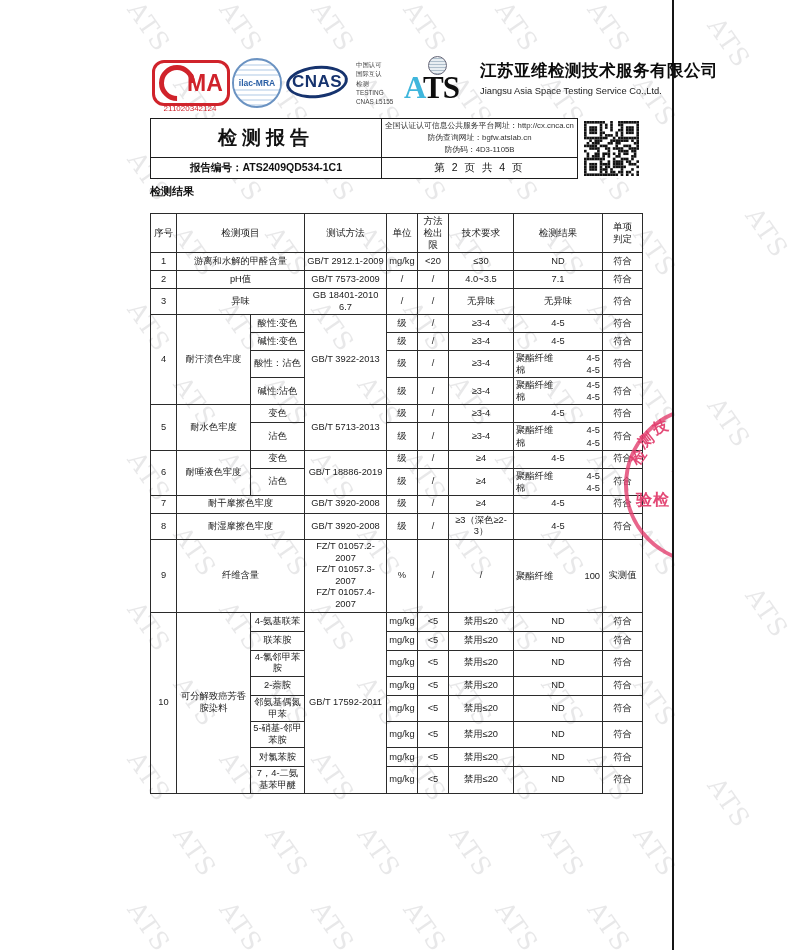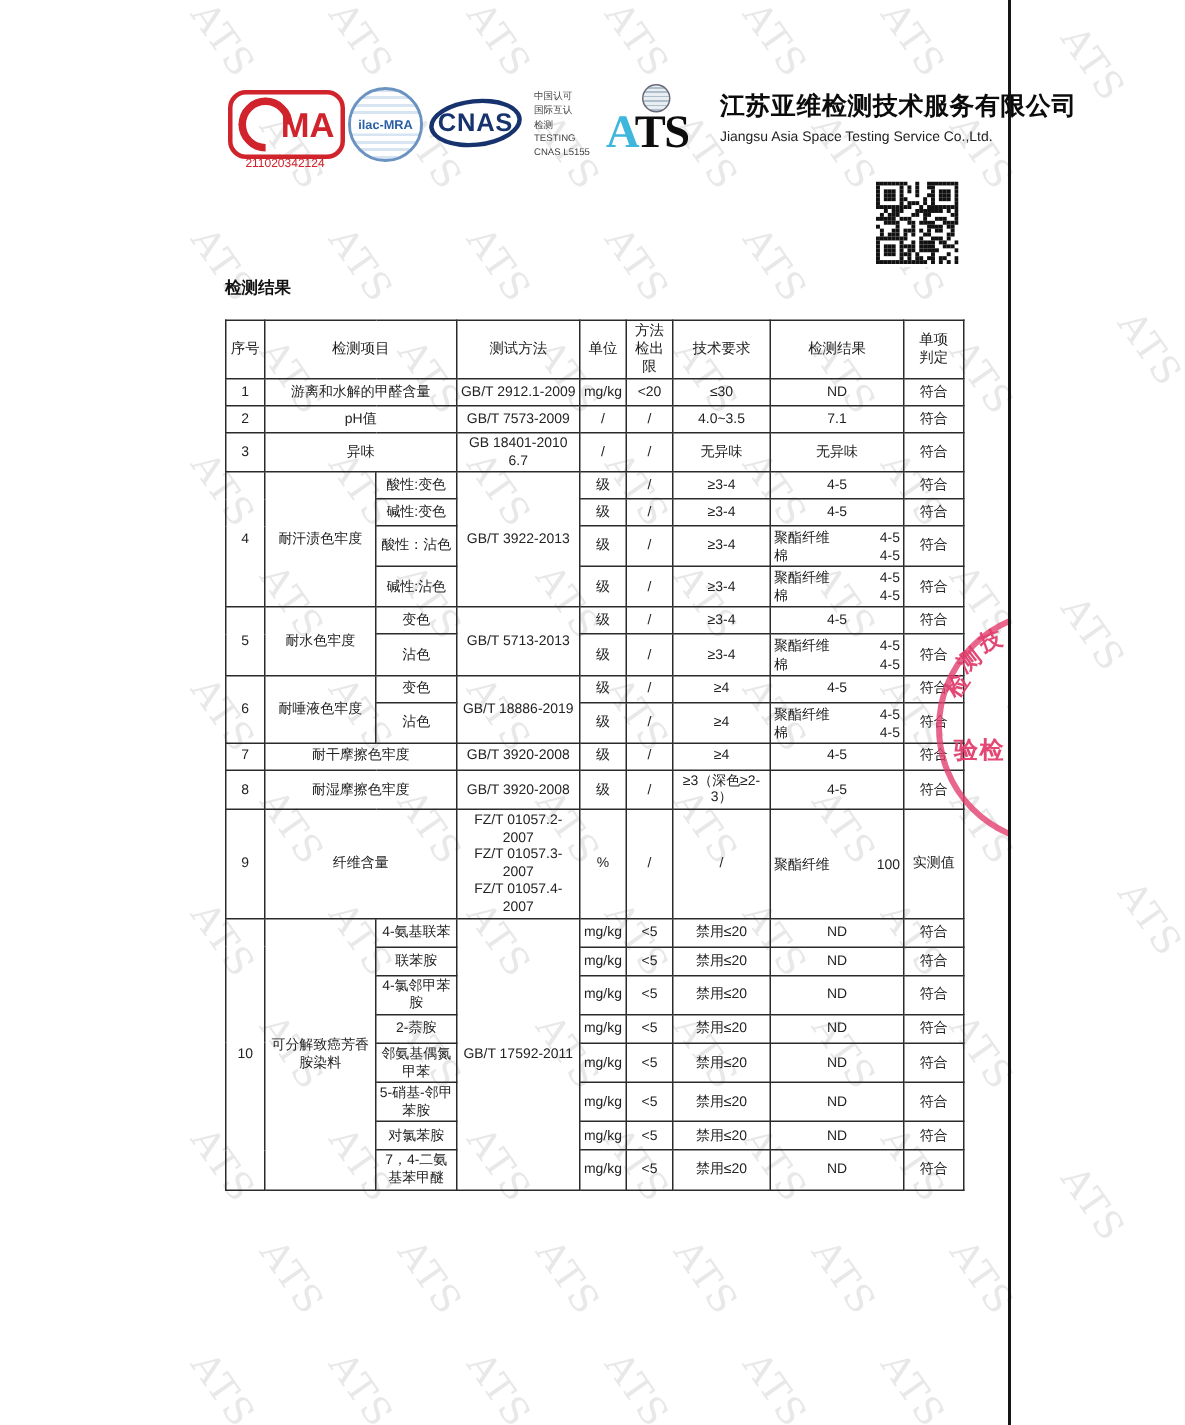--- a/index.html
+++ b/index.html
@@ -188,20 +188,30 @@
     <div class="atslogo">
       <div class="globe"></div>
       <div class="letters"><span class="a">A</span><span>TS</span></div>
     </div>
     <div class="company">
       <div class="cn">江苏亚维检测技术服务有限公司</div>
       <div class="en">Jiangsu Asia Space Testing Service Co.,Ltd.</div>
     </div>
   </div>
 
+  <div class="info">
+    <div class="i-title">检测报告</div>
+    <div class="i-links">
+      <div>全国认证认可信息公共服务平台网址：http://cx.cnca.cn</div>
+      <div>防伪查询网址：bgfw.atslab.cn</div>
+      <div>防伪码：4D3-1105B</div>
+    </div>
+    <div class="i-no">报告编号：ATS2409QD534-1C1</div>
+    <div class="i-page">第 2 页 共 4 页</div>
+  </div>
   <div class="qr" id="qrBox">
       <svg width="55" height="55" viewBox="0 0 55 55" fill="#111">
         <rect x="0.00" y="0.00" width="2.62" height="2.62"></rect>
         <rect x="2.62" y="0.00" width="2.62" height="2.62"></rect>
         <rect x="5.24" y="0.00" width="2.62" height="2.62"></rect>
         <rect x="7.86" y="0.00" width="2.62" height="2.62"></rect>
         <rect x="10.48" y="0.00" width="2.62" height="2.62"></rect>
         <rect x="13.10" y="0.00" width="2.62" height="2.62"></rect>
         <rect x="15.72" y="0.00" width="2.62" height="2.62"></rect>
         <rect x="18.34" y="0.00" width="2.62" height="2.62"></rect>

